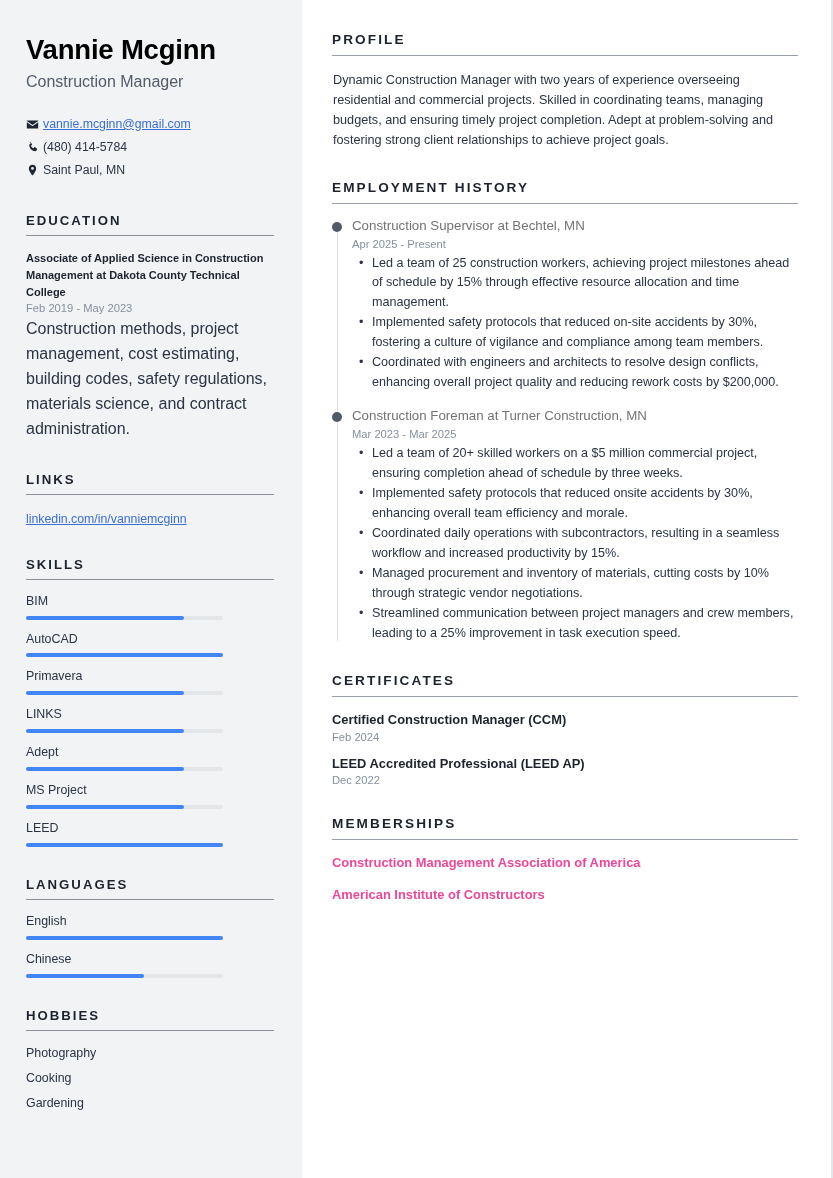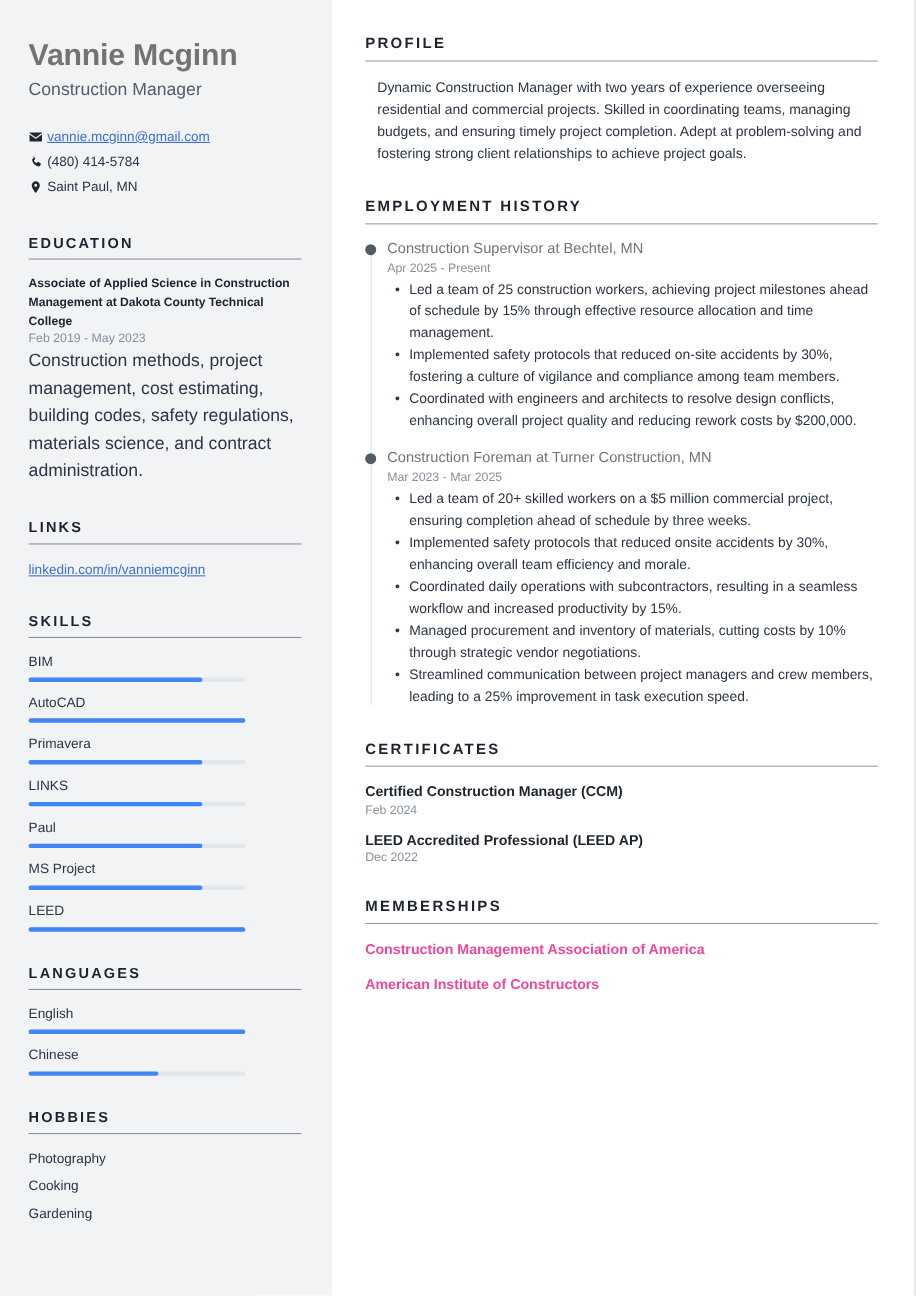--- a/index.html
+++ b/index.html
@@ -30,21 +30,21 @@
     width: 302px;
     background: #f1f3f5;
     box-sizing: border-box;
     padding: 34px 28px 20px 26px;
     flex: 0 0 302px;
   }
   .name {
     font-size: 27.5px;
     font-weight: bold;
     letter-spacing: -0.2px;
-    color: #737373;
+    color: #000000;
     line-height: 1.15;
     margin: 0 0 6px 0;
   }
   .job-title {
     font-size: 16px;
     color: #545c6b;
     font-weight: normal;
     line-height: 1.2;
     margin: 0 0 26px 0;
   }
@@ -154,21 +154,21 @@
   .main-rule {
     height: 1px;
     background: #9aa0a8;
     margin: 0 0 14px 0;
   }
   .main-block { margin-bottom: 30px; }
   .profile-text {
     font-size: 12.7px;
     line-height: 1.58;
     color: #2b3445;
-    margin: 11px;
+    margin: 1px;
   }
 
   .timeline {
     position: relative;
     padding-left: 20px;
   }
   .timeline:before {
     content: "";
     position: absolute;
     left: 4.5px;
@@ -324,21 +324,21 @@
           <div class="bar-fill" style="width: 80%;"></div>
         </div>
       </div>
       <div class="skill-row">
         <div class="skill-label">LINKS</div>
         <div class="bar-track">
           <div class="bar-fill" style="width: 80%;"></div>
         </div>
       </div>
       <div class="skill-row">
-        <div class="skill-label">Paul</div>
+        <div class="skill-label">Adept</div>
         <div class="bar-track">
           <div class="bar-fill" style="width: 80%;"></div>
         </div>
       </div>
       <div class="skill-row">
         <div class="skill-label">MS Project</div>
         <div class="bar-track">
           <div class="bar-fill" style="width: 80%;"></div>
         </div>
       </div>

